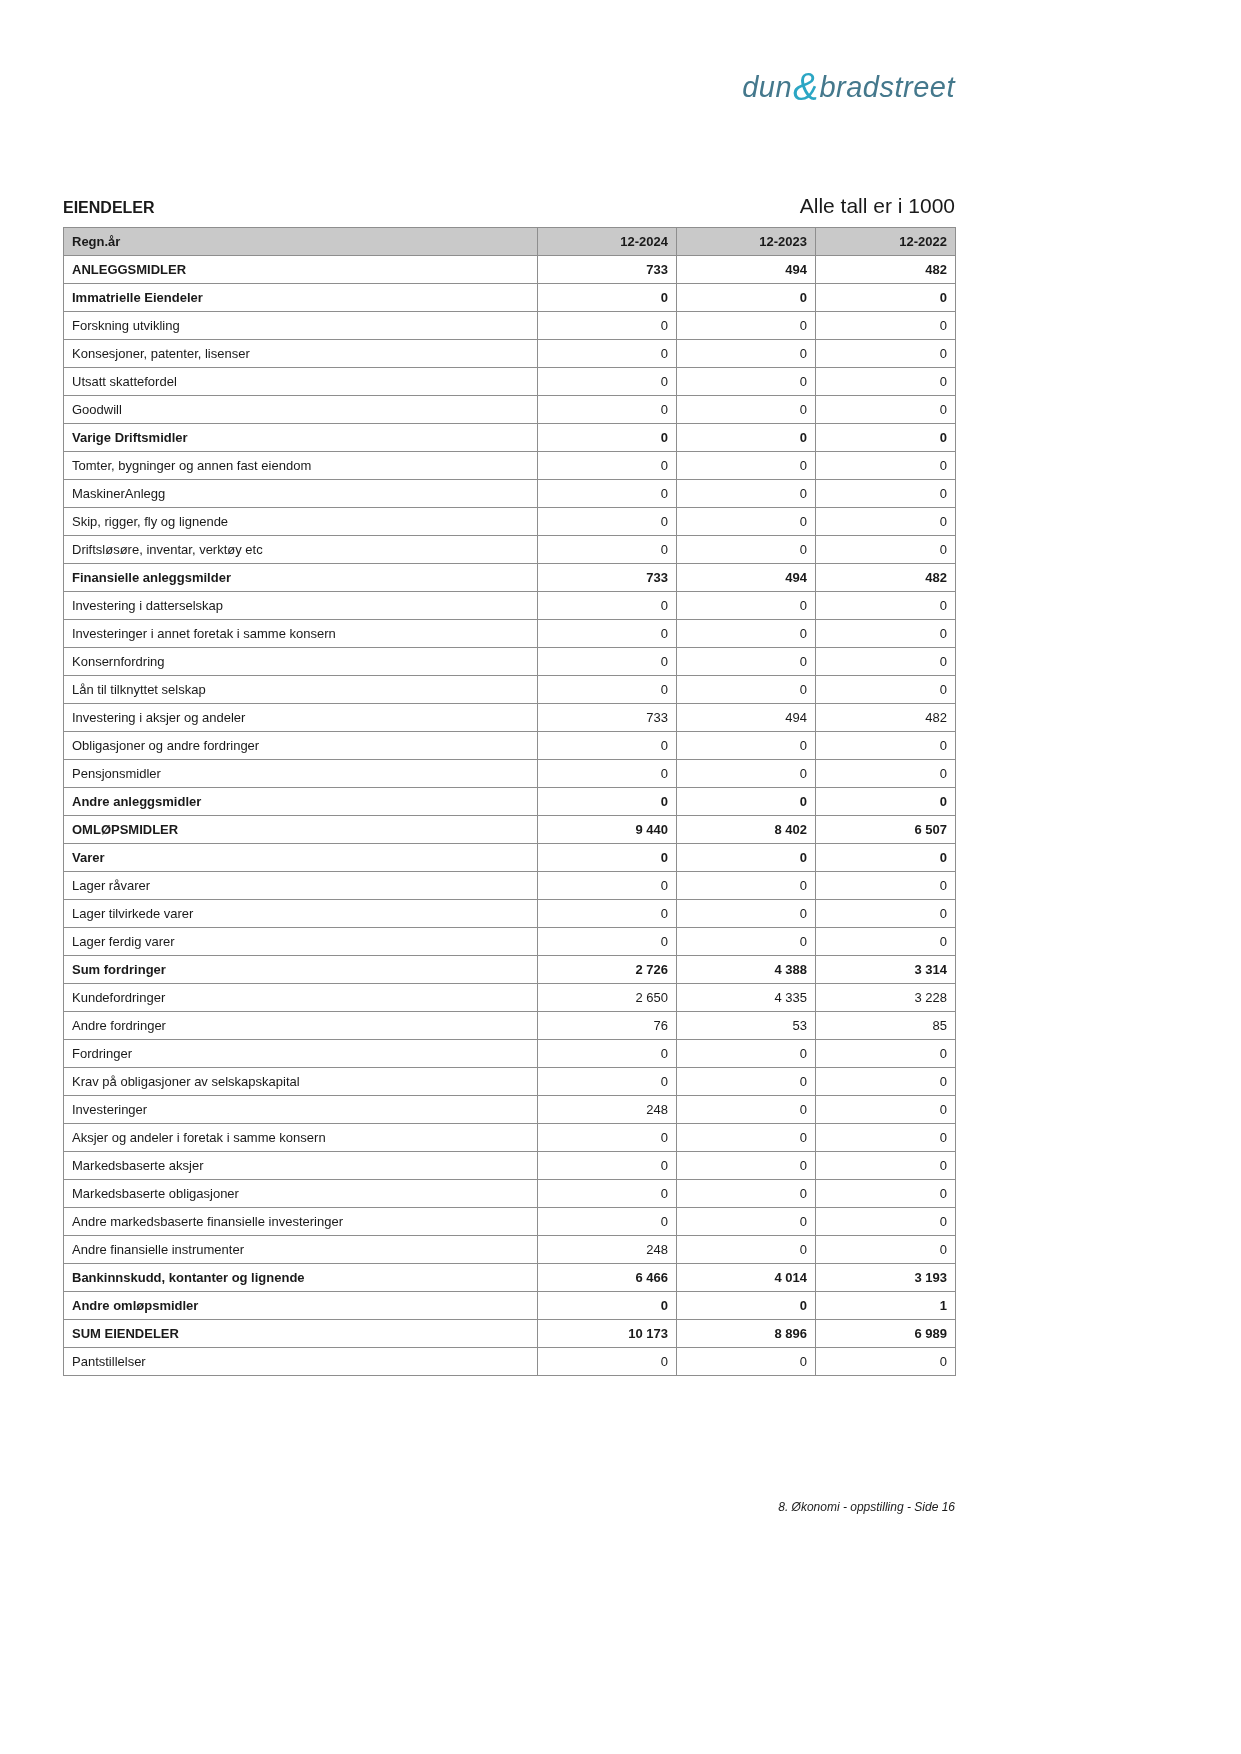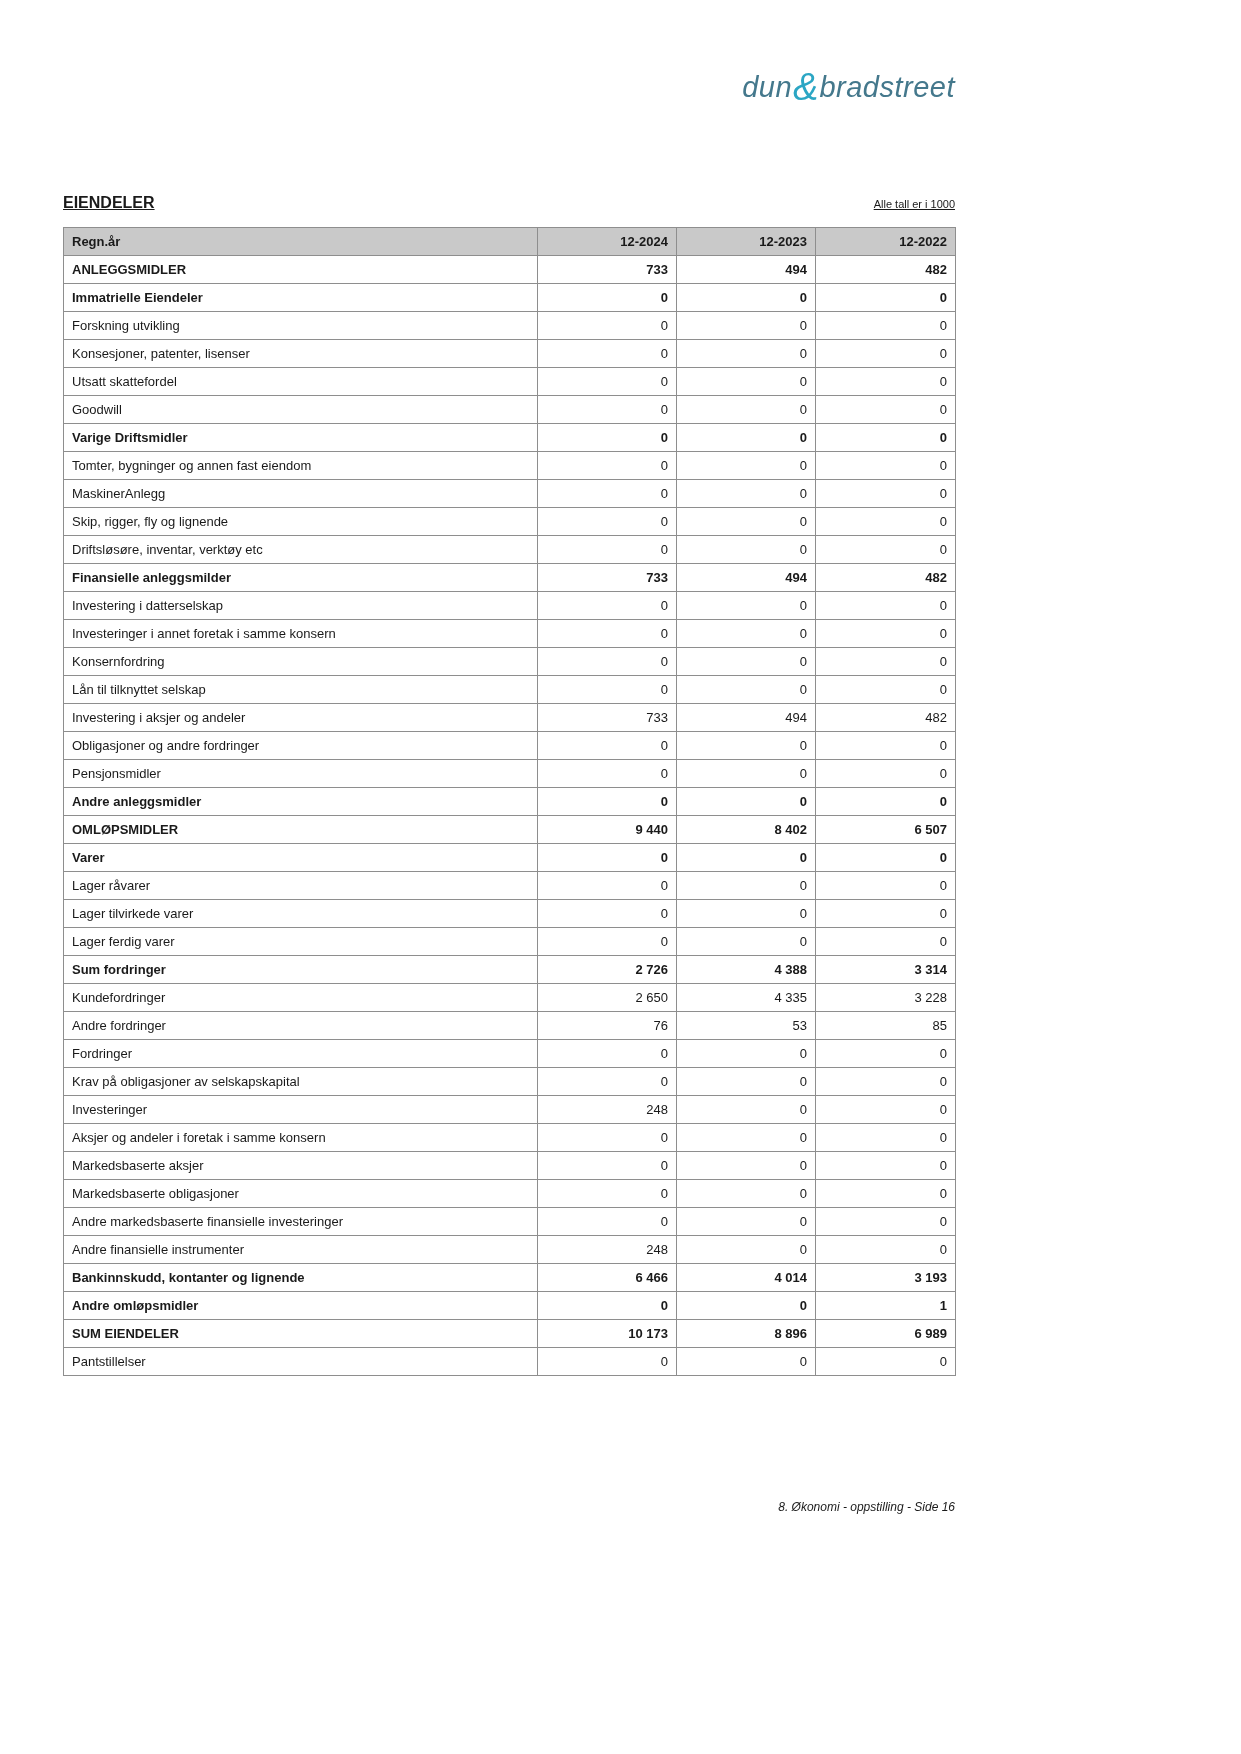--- a/index.html
+++ b/index.html
@@ -21,24 +21,24 @@
     font-size:29px; letter-spacing:0.5px; color:#44788c;
   }
   .logo-amp {
     font-size:38px; color:#2ba6c4; padding:0 1px;
     font-weight:400; vertical-align:-3px;
   }
 
   
   .title-row {
     position:absolute; top:194px; left:63px; width:892px;
-    display:flex; justify-content:space-between; align-items:baseline;text-decoration:underline;
+    display:flex; justify-content:space-between; align-items:baseline;
   }
   .section-title { font-size:16px; font-weight:bold; }
-  .units-note { font-size:11px; }
+  .units-note { font-size:21px; }
 
   
   table.fin {
     position:absolute; top:227px; left:63px; width:892px;
     border-collapse:collapse; table-layout:fixed;
     font-size:13px;
   }
   table.fin th, table.fin td {
     border:1px solid #8e8e8e;
     height:28px;

